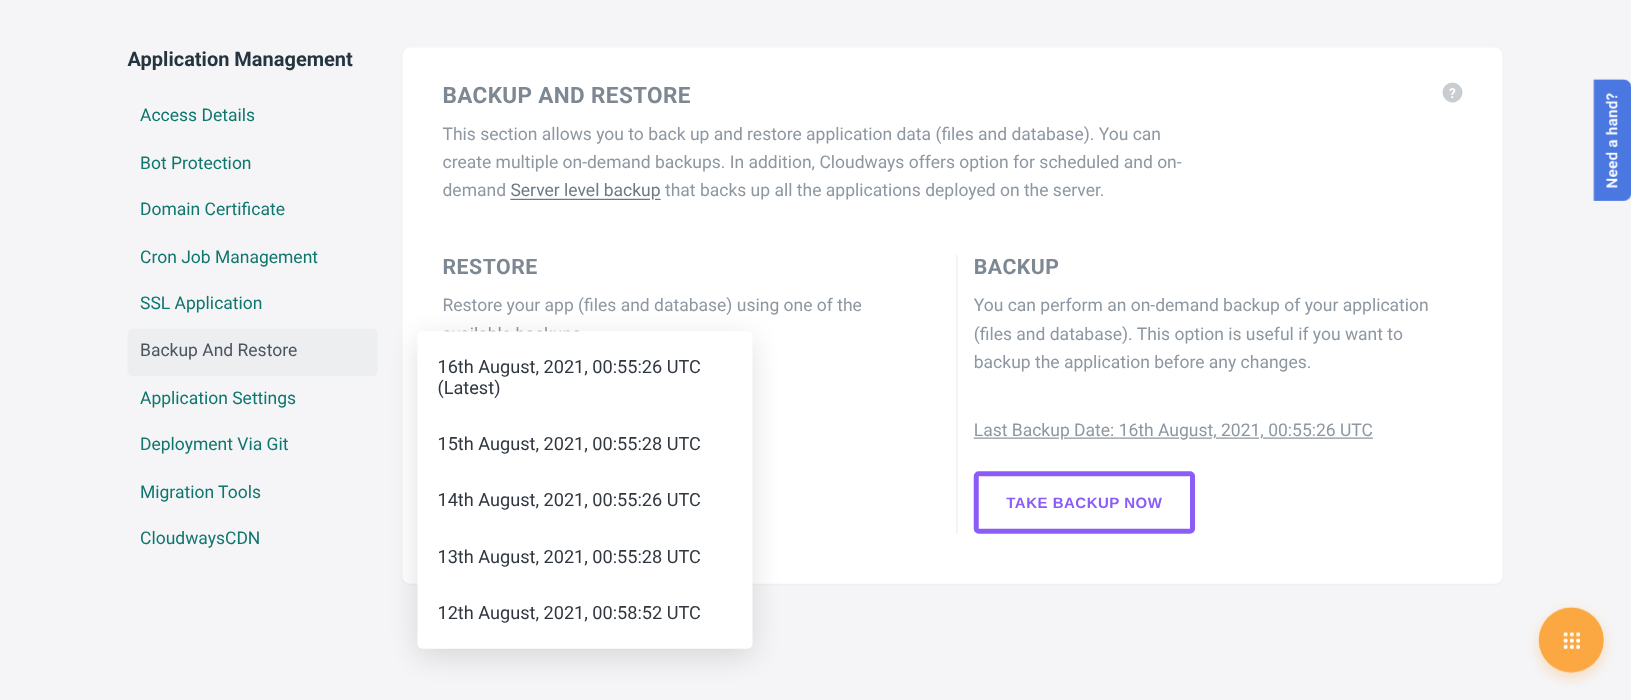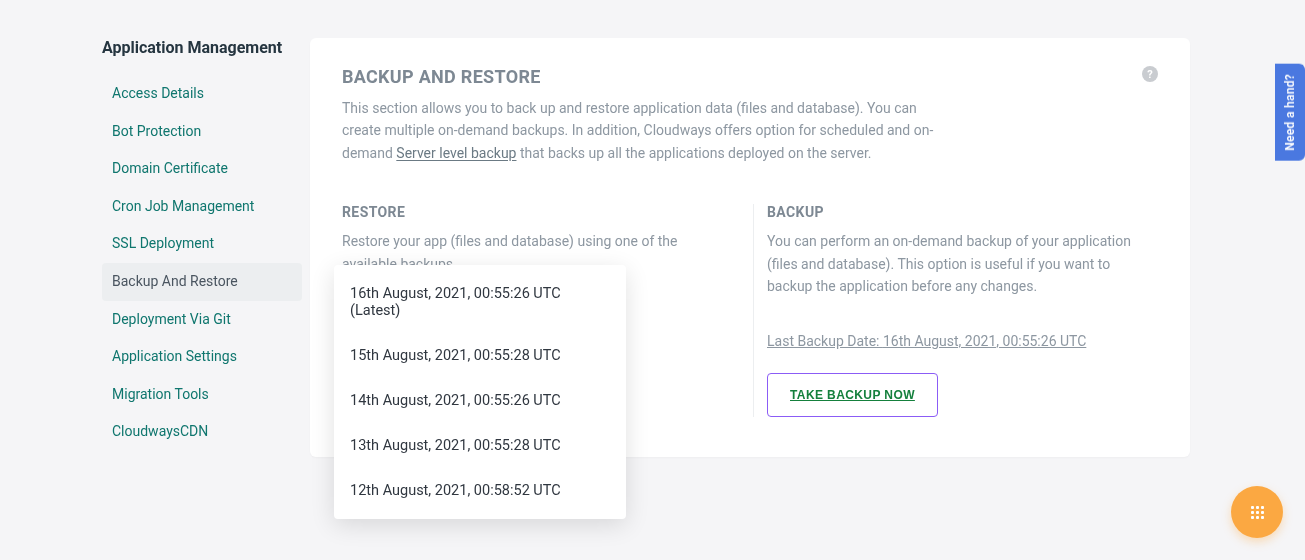--- a/index.html
+++ b/index.html
@@ -10,21 +10,21 @@
       width: 1305px;
       height: 560px;
       overflow: hidden;
       position: relative;
       border-bottom-left-radius: 18px;
       border-bottom-right-radius: 18px;
     }
     .wrap {
       display: flex;
       padding: 38px 0 0 102px;
-      gap: 8px;
+      gap: 20px;
       align-items: flex-start;
     }
     .sidebar {
       width: 200px;
       flex: 0 0 200px;
     }
     .sidebar-title {
       font-size: 16px;
       font-weight: 700;
       color: #253540;
@@ -107,56 +107,55 @@
     .col {
       flex: 1;
       padding-right: 20px;
     }
     .col.right {
       border-left: 1px solid #eceef0;
       padding-left: 13px;
       padding-right: 0;
     }
     .sect-title {
-      font-size: 14px;
+      font-size: 17px;
       font-weight: 700;
       letter-spacing: 0.4px;
       color: #7d8893;
       margin-bottom: 10px;
     }
     .sect-desc {
       font-size: 14px;
       color: #8d97a1;
       line-height: 1.6;
     }
     .last-backup {
       font-size: 14px;
       color: #8d97a1;
       margin-top: 36px;
       text-decoration: underline;
     }
     .take-backup-btn {
       display: inline-block;
       margin-top: 24px;
-      border: 1px solid #8b5cf6;
+      border: 4px solid #8b5cf6;
       background: #fff;
-      color: #15803d;
+      color: #8b5cf6;
       font-size: 12px;
       font-weight: 700;
       letter-spacing: 0.4px;
       padding: 14px 22px;
       border-radius: 4px;
       cursor: pointer;
-      text-decoration: underline;
     }
     .dropdown {
       position: absolute;
       top: 265px;
       left: 334px;
-      width: 292px;
+      width: 268px;
       background: #fff;
       box-shadow: 0 6px 24px rgba(0,0,0,0.12);
       border-radius: 4px;
       padding: 6px 0;
       z-index: 10;
     }
     .dropdown-item {
       font-size: 14.5px;
       color: #303740;
       padding: 14px 16px;
@@ -212,30 +211,30 @@
       <li class="sidebar-item">
         <span>Bot Protection</span>
       </li>
       <li class="sidebar-item">
         <span>Domain Certificate</span>
       </li>
       <li class="sidebar-item">
         <span>Cron Job Management</span>
       </li>
       <li class="sidebar-item">
-        <span>SSL Deployment</span>
+        <span>SSL Application</span>
       </li>
       <li class="sidebar-item active">
         <span>Backup And Restore</span>
       </li>
       <li class="sidebar-item">
+        <span>Application Settings</span>
+      </li>
+      <li class="sidebar-item">
         <span>Deployment Via Git</span>
-      </li>
-      <li class="sidebar-item">
-        <span>Application Settings</span>
       </li>
       <li class="sidebar-item">
         <span>Migration Tools</span>
       </li>
       <li class="sidebar-item">
         <span>CloudwaysCDN</span>
       </li>
     </ul>
   </aside>
 

